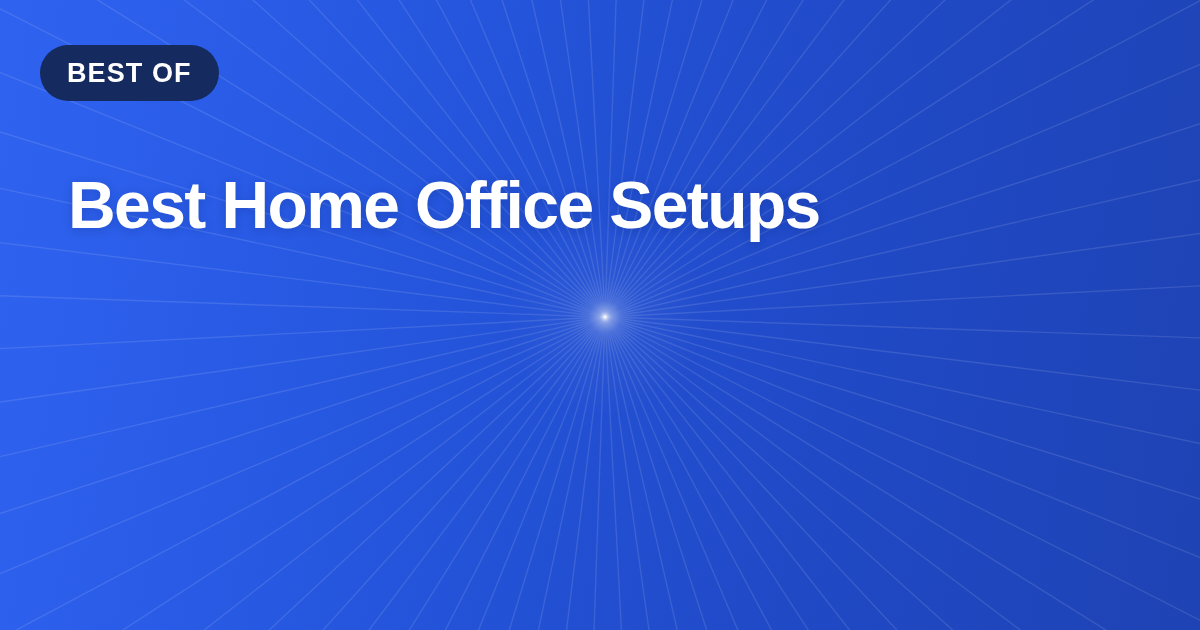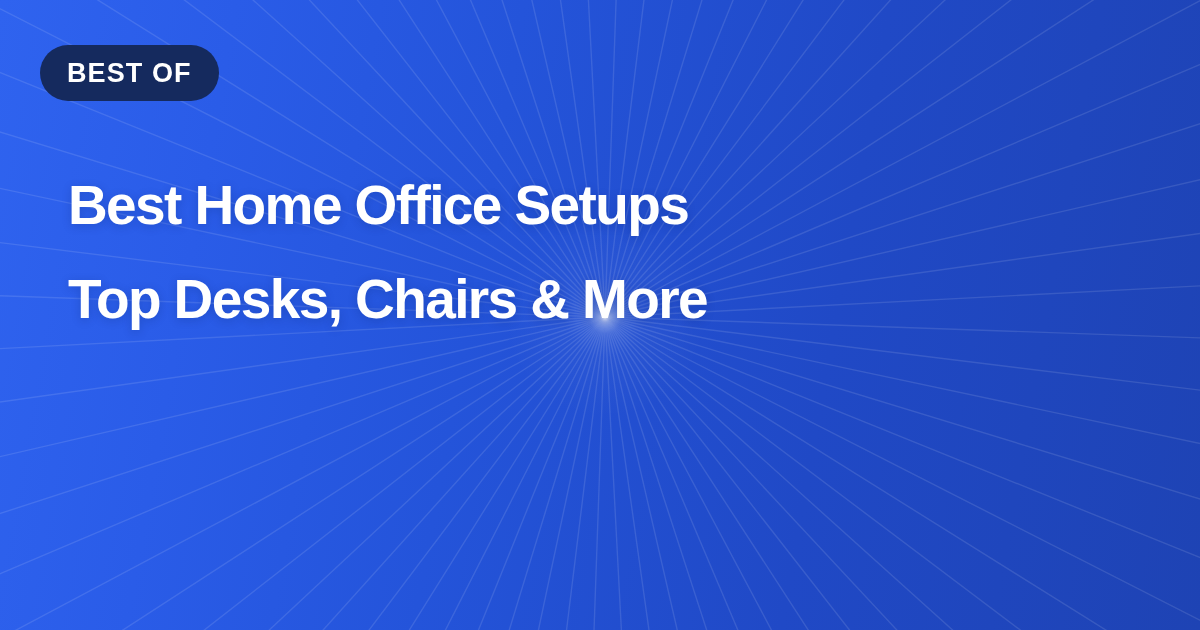--- a/index.html
+++ b/index.html
@@ -79,21 +79,21 @@
 
   
   #headline {
     position: absolute;
     left: 68px;
     top: 158px;
     width: 1090px;
   }
   #headline .line {
     color: #ffffff;
-    font-size: 55px;
+    font-size: 66px;
     font-weight: bold;
     line-height: 94px;
     letter-spacing: -1.6px;
     white-space: nowrap;
     text-shadow: 0 2px 10px rgba(10, 30, 95, 0.22);
   }
 </style>
 </head>
 <body>
 
@@ -175,16 +175,15 @@
     </svg>
 
   <div id="burst-core"></div>
 
   <div id="badge">
     <span class="badge-text">BEST OF</span>
   </div>
 
   <div id="headline">
     <div class="line">Best Home Office Setups</div>
-    <div class="line">Top Desks, Chairs &amp; More</div>
   </div>
 
 </div>
 
 </body></html>

